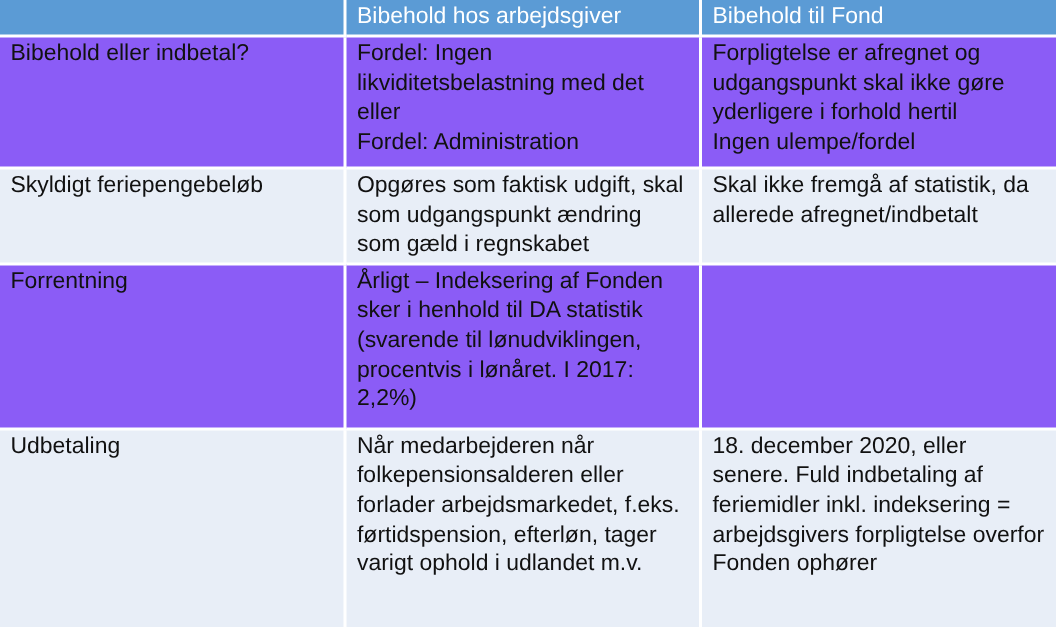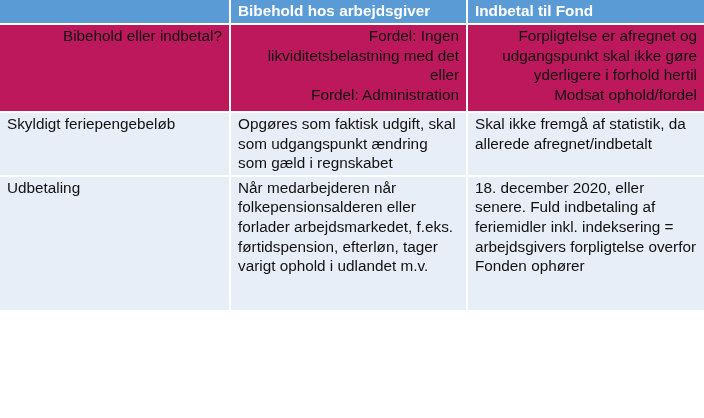--- a/index.html
+++ b/index.html
@@ -2,62 +2,71 @@
 <html><head>
 <meta charset="utf-8">
 <style>
   html, body { margin:0; padding:0; }
   body { width:704px; height:418px; overflow:hidden; background:#ffffff;
          font-family:"Liberation Sans", sans-serif; }
   table { border-collapse:collapse; width:704px; table-layout:fixed; }
   col.c1 { width:230px; } col.c2 { width:237px; } col.c3 { width:237px; }
   th, td { border:2px solid #ffffff; padding:1px 7px 2px 7px; vertical-align:top;
            font-size:15.3px; line-height:19.6px; color:#111111; text-align:left; }
-  th { background:#5b9bd5; color:#ffffff; font-weight:bold; height:20px; border-top:0; }
-  tr.odd td { background:#be185d;text-align:right; }
+  th { background:#5b9bd5; color:#ffffff; font-weight:normal; height:20px; border-top:0; }
+  tr.odd td { background:#8b5cf6; }
   tr.even td { background:#e8eef7; }
   td:first-child, th:first-child { border-left:0; }
   td:last-child, th:last-child { border-right:0; }
   .line { display:block; }
 </style>
 </head>
 <body>
 
 <table>
   <colgroup>
       <col class="c1">
       <col class="c2">
       <col class="c3">
     </colgroup>
   <thead>
     <tr>
       <th></th>
       <th>Bibehold hos arbejdsgiver</th>
-      <th>Indbetal til Fond</th>
+      <th>Bibehold til Fond</th>
     </tr>
   </thead>
   <tbody>
     <tr class="odd" style="height:88px">
       <td>Bibehold eller indbetal?</td>
       <td>
         <span class="line">Fordel: Ingen likviditetsbelastning med det eller</span>
         <span class="line">Fordel: Administration</span>
       </td>
       <td>
         <span class="line">Forpligtelse er afregnet og udgangspunkt skal ikke gøre yderligere i forhold hertil</span>
-        <span class="line">Modsat ophold/fordel</span>
+        <span class="line">Ingen ulempe/fordel</span>
       </td>
     </tr>
     <tr class="even" style="height:58px">
       <td>Skyldigt feriepengebeløb</td>
       <td>
           <span class="line">Opgøres som faktisk udgift, skal som udgangspunkt ændring som gæld i regnskabet</span>
         </td>
       <td>
           <span class="line">Skal ikke fremgå af statistik, da allerede afregnet/indbetalt</span>
+        </td>
+    </tr>
+    <tr class="odd" style="height:110px">
+      <td>Forrentning</td>
+      <td>
+          <span class="line">Årligt – Indeksering af Fonden sker i henhold til DA statistik (svarende til lønudviklingen, procentvis i lønåret. I 2017: 2,2%)</span>
+        </td>
+      <td>
+          <span class="line"></span>
         </td>
     </tr>
     <tr class="even" style="height:135px">
       <td>Udbetaling</td>
       <td>
           <span class="line">Når medarbejderen når folkepensionsalderen eller forlader arbejdsmarkedet, f.eks. førtidspension, efterløn, tager varigt ophold i udlandet m.v.</span>
         </td>
       <td>
           <span class="line">18. december 2020, eller senere. Fuld indbetaling af feriemidler inkl. indeksering = arbejdsgivers forpligtelse overfor Fonden ophører</span>
         </td>

